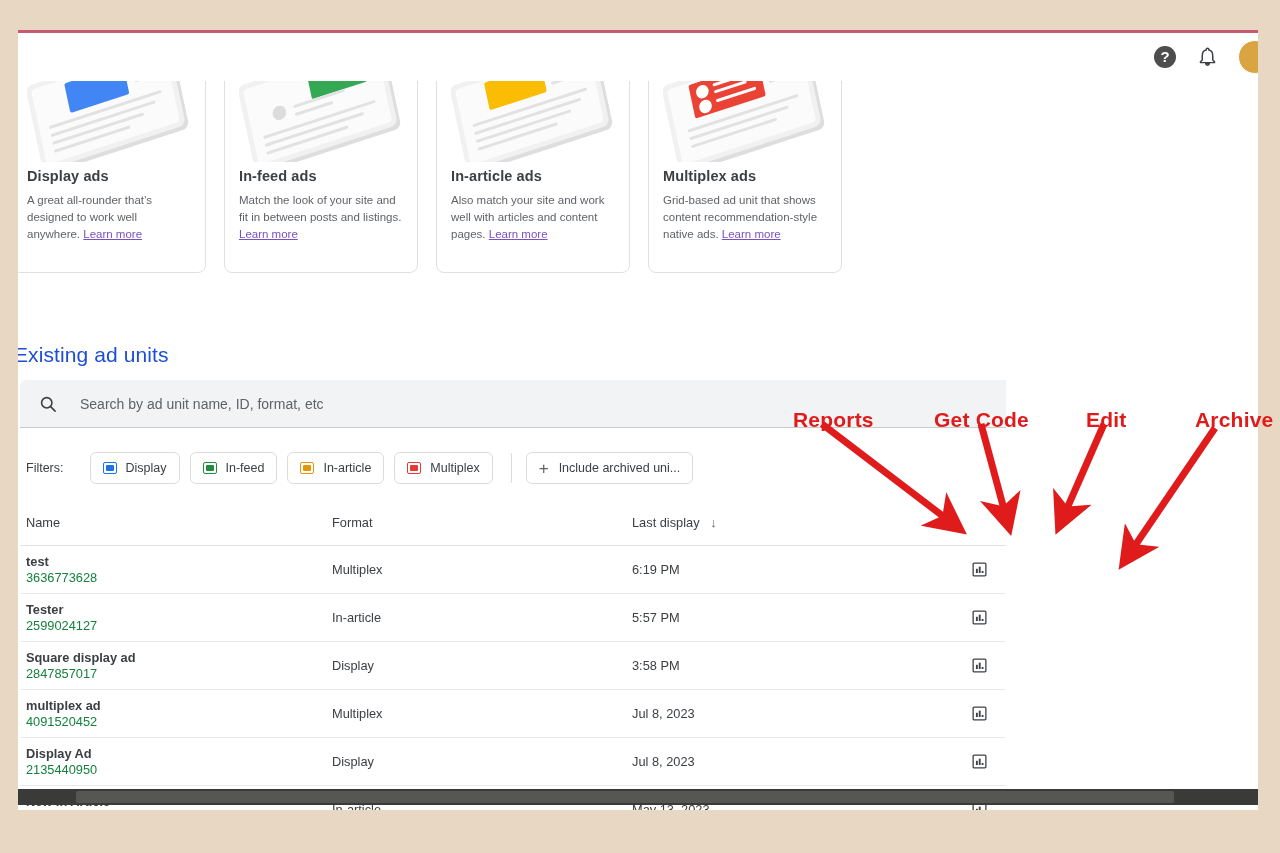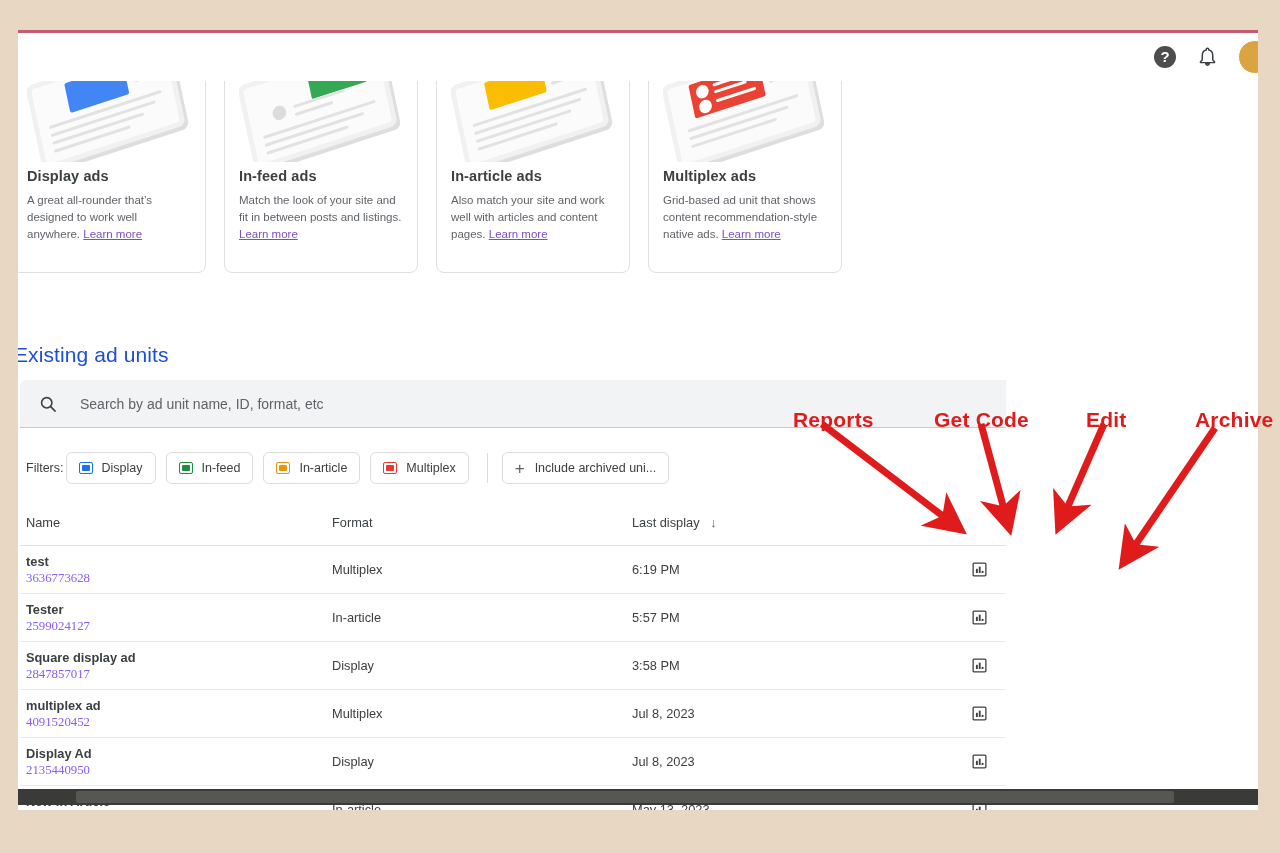--- a/index.html
+++ b/index.html
@@ -162,21 +162,21 @@
   #search-input::placeholder { color: #5f6368; }
   .tune-icon { width: 22px; height: 22px; flex: 0 0 auto; }
   
   #filters {
     position: absolute;
     left: 2px; top: 365px;
     width: 1142px; height: 44px;
     display: flex; align-items: center;
   }
   #filters-label {
-    font-size: 12.5px; color: #3c4043; margin-right: 2px; margin-left: 6px;
+    font-size: 12.5px; color: #3c4043; margin-right: 26px; margin-left: 6px;
   }
   .chip {
     height: 30px;
     display: flex; align-items: center;
     border: 1px solid #dadce0;
     border-radius: 6px;
     padding: 0 12px;
     margin-right: 10px;
     background: #fff;
     font-size: 12.5px;
@@ -229,21 +229,21 @@
   .col-actions{ flex: 1 1 auto; display: flex; align-items: center; justify-content: flex-end; padding-right: 22px; }
   .row {
     display: flex; align-items: center;
     height: 47px;
     border-bottom: 1px solid #eaeaea;
     font-size: 12.8px;
     color: #3c4043;
   }
   .row .col-name { line-height: 16px; }
   .unit-name { color: #3c4043; font-weight: bold; }
-  .unit-id { color: #8b5cf6; font-family: Liberation Serif, serif; }
+  .unit-id { color: #15803d; }
   .sort-arrow { margin-left: 7px; font-size: 13px; color: #5f6368; }
   .act {
     width: 46px; display: flex; align-items: center; justify-content: center;
   }
   .act svg { display: block; }
   
   .anno {
     position: absolute;
     color: #e01b1b;
     font-weight: bold;

